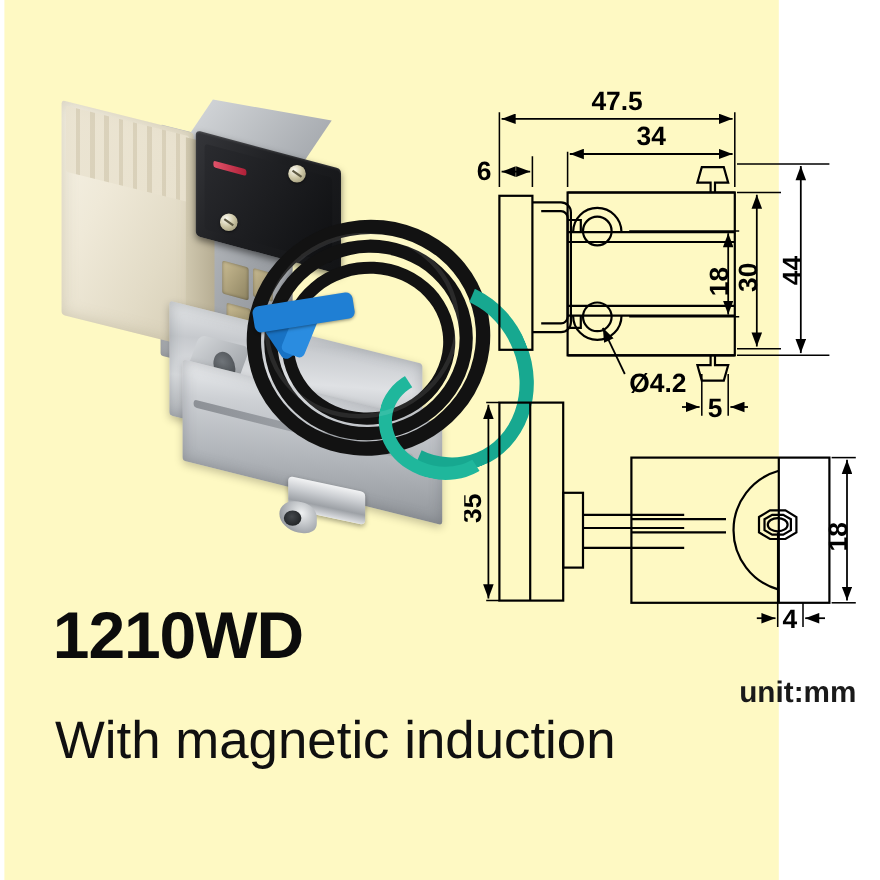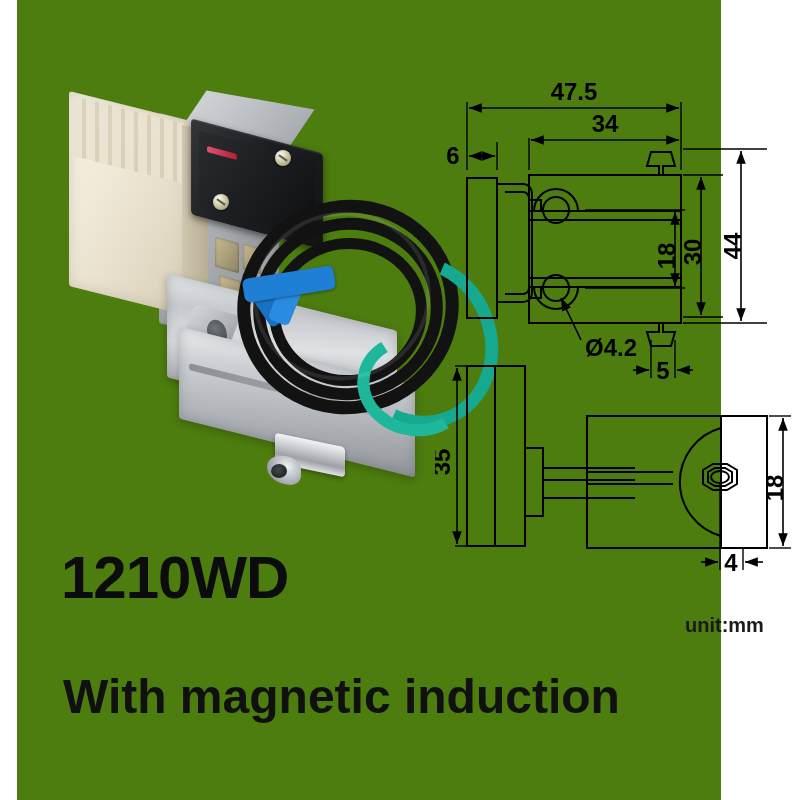--- a/index.html
+++ b/index.html
@@ -1,19 +1,19 @@
 <!DOCTYPE html>
 <html><head>
 <meta charset="utf-8">
 <style>
   html,body{margin:0;padding:0;background:#fff;}
   body{width:800px;height:800px;position:relative;overflow:hidden;
        font-family:"Liberation Sans",sans-serif;color:#111;}
 
-  #stage{position:absolute;left:17px;top:0;width:704px;height:800px;background:#4d7c0f;}
+  #stage{position:absolute;left:4px;top:0;width:704px;height:800px;background:#fef9c3;}
 
   
   .photo{position:absolute;left:22px;top:88px;width:430px;height:440px;}
 
   .ph{position:absolute;}
 
   
   .cap-face{left:30px;top:18px;width:120px;height:195px;
      background:linear-gradient(115deg,#f6f2e6 0%,#efe9d8 35%,#e2dbc6 70%,#d4ccb4 100%);
      transform:skewY(14deg);border-radius:3px;
@@ -108,23 +108,23 @@
         transform:rotate(22deg);border-radius:5px;}
   .tie3{left:220px;top:198px;width:20px;height:40px;background:#1872c4;
         transform:rotate(-34deg);border-radius:5px;}
 
   
   .drawing{position:absolute;left:418px;top:70px;width:378px;height:520px;}
 
   
   .model{position:absolute;left:44px;top:548px;font-size:60px;font-weight:bold;
      letter-spacing:-1px;line-height:1;color:#0c0c0c;white-space:nowrap;}
-  .subtitle{position:absolute;left:46px;top:650px;font-size:48px;font-weight:bold;
-     line-height:1;color:#101010;white-space:nowrap;margin-top:23px;}
-  .unit{position:absolute;left:668px;top:614px;font-size:20px;font-weight:bold;
+  .subtitle{position:absolute;left:46px;top:650px;font-size:48px;font-weight:normal;
+     line-height:1;color:#101010;white-space:nowrap;}
+  .unit{position:absolute;left:668px;top:614px;font-size:27px;font-weight:bold;
      color:#1a1a1a;white-space:nowrap;}
 </style>
 </head>
 <body>
 
 <div id="stage">
 
   <div class="photo">
     <div class="ph alu-back"></div>
     <div class="ph alu-top"></div>

